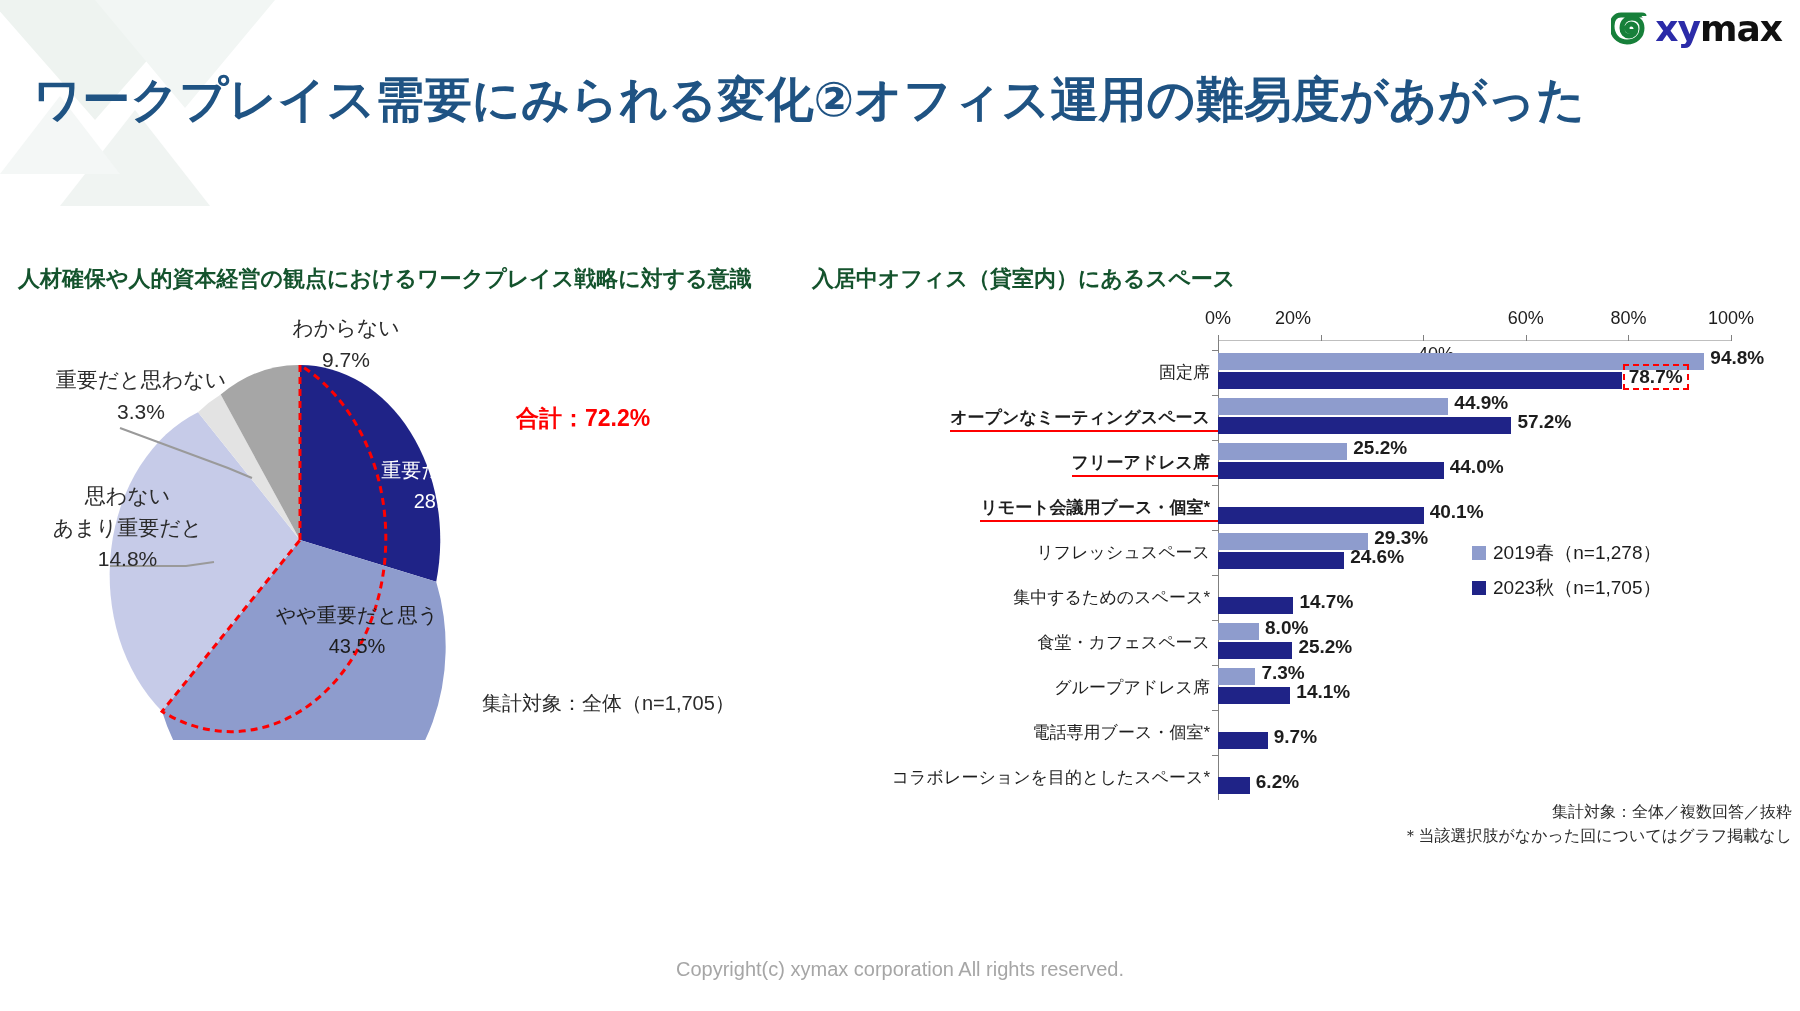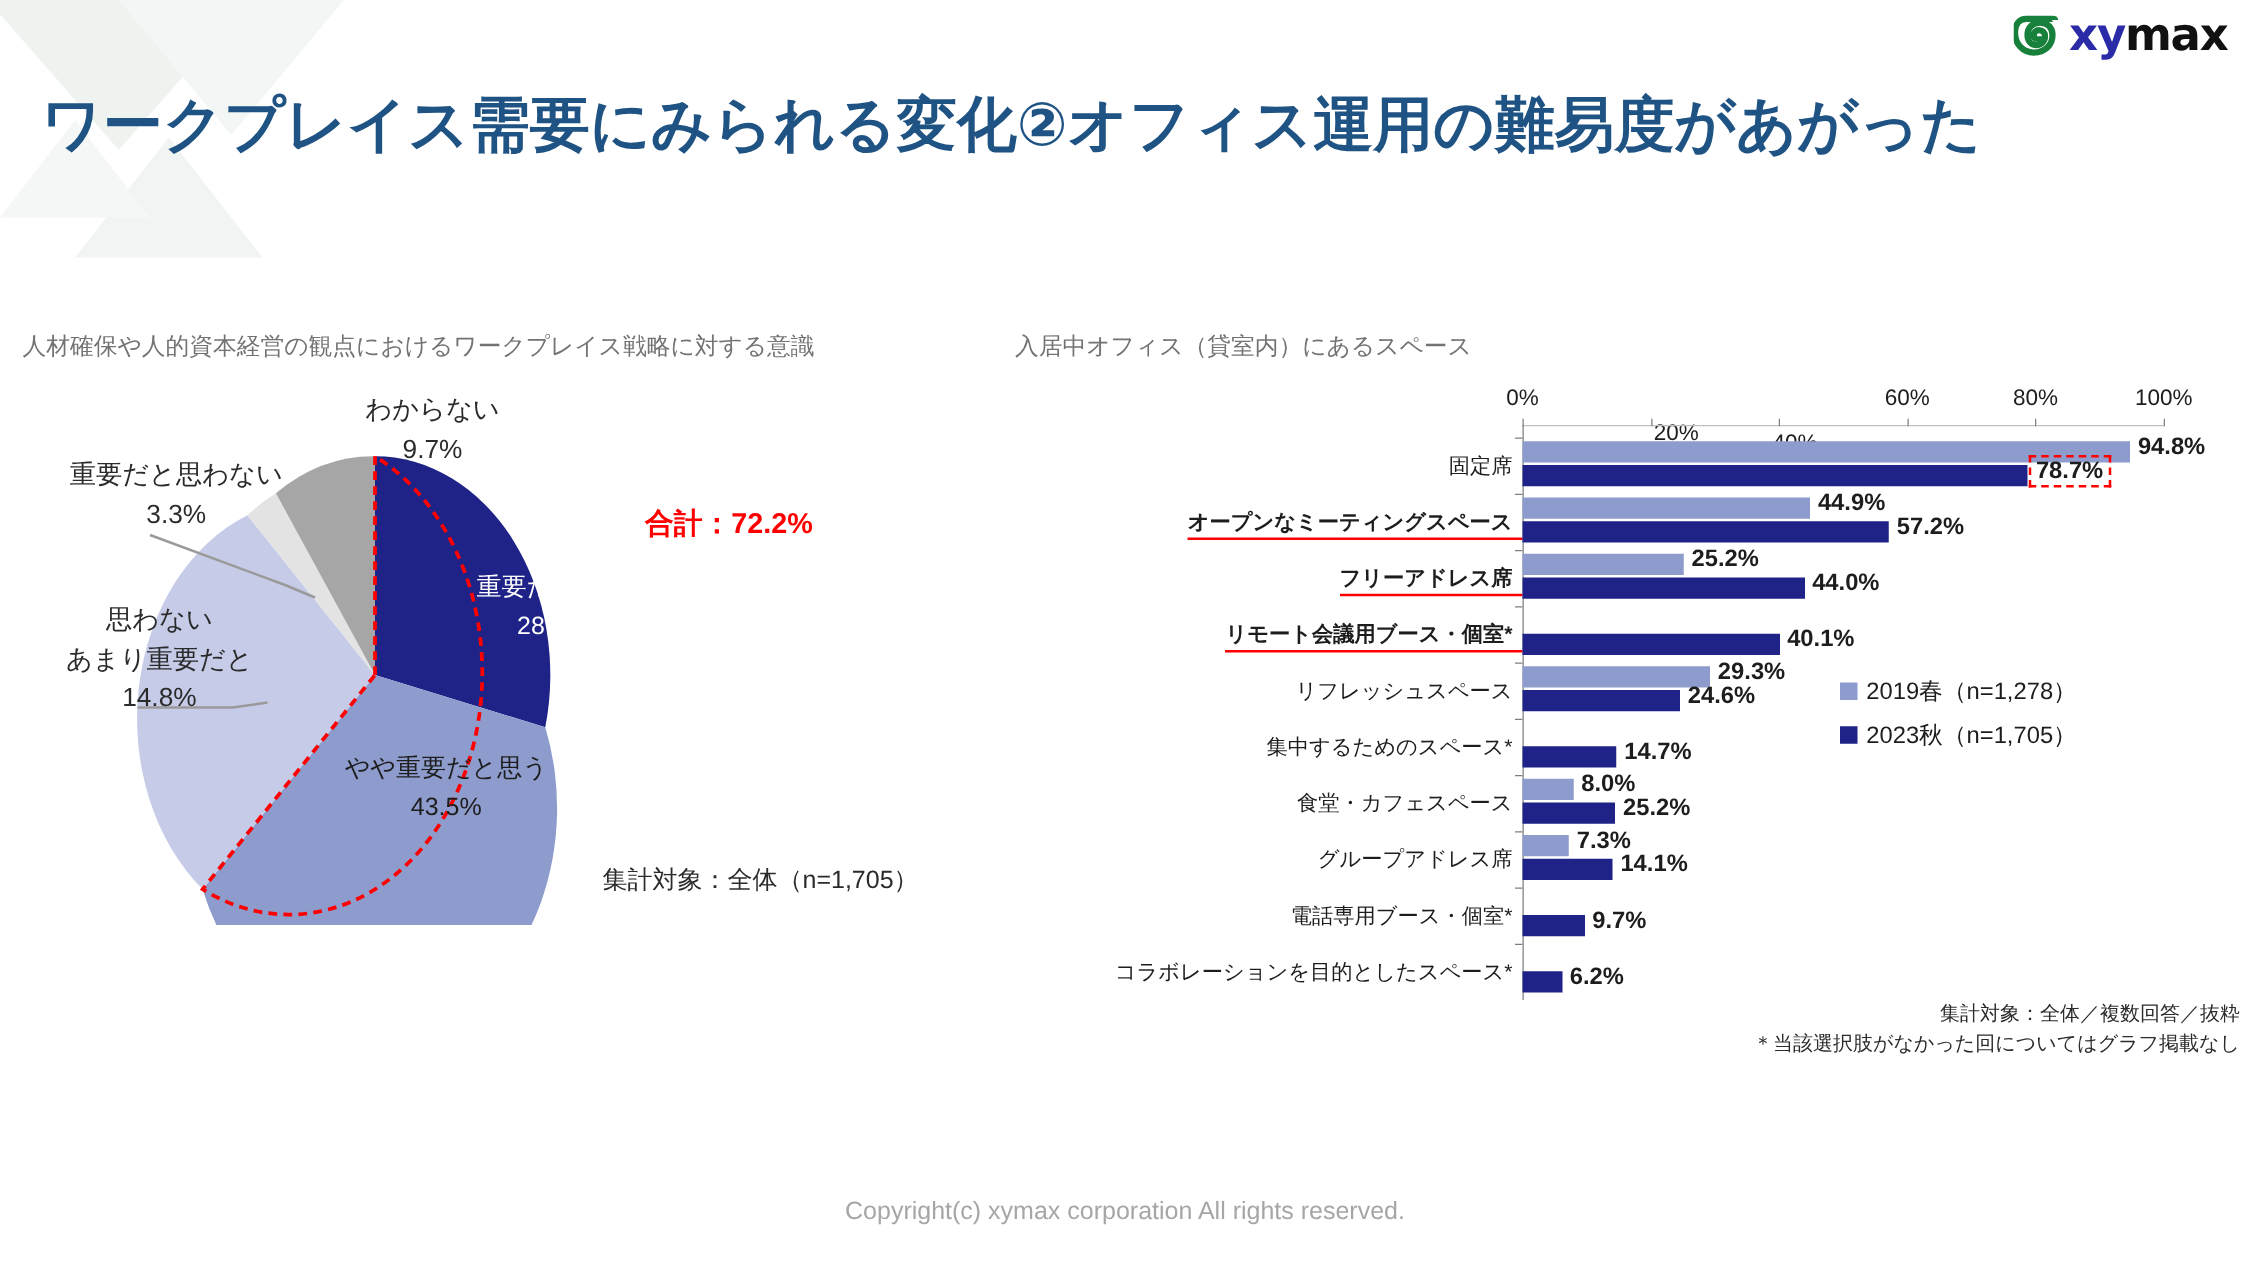--- a/index.html
+++ b/index.html
@@ -93,23 +93,23 @@
     top: 148px;
     font-size: 26px;
     font-weight: bold;
     color: #fe0000;
     line-height: 1.45;
   }
 
   
   .panel-head {
     position: absolute;
-    font-size: 19px;
-    font-weight: normal;
-    color: #737373;
+    font-size: 22px;
+    font-weight: bold;
+    color: #14532d;
     white-space: nowrap;
   }
   #head-left  { left: 18px;  top: 264px; }
   #head-right { left: 812px; top: 264px; }
 
   
   #pie-wrap {
     position: absolute;
     left: 0; top: 300px;
     width: 800px; height: 560px;
@@ -365,21 +365,21 @@
 
     <div id="total-badge">合計：72.2%</div>
     <div id="pie-note">集計対象：全体（n=1,705）</div>
   </div>
 
   <div class="panel-head" id="head-right">入居中オフィス（貸室内）にあるスペース</div>
 
   <div id="bar-wrap">
     <div id="bar-axis-labels">
         <div class="tickval" style="left: 406px;">0%</div>
-        <div class="tickval" style="left: 529px; margin-top: 28px;">20%</div>
+        <div class="tickval" style="left: 481px;">20%</div>
         <div class="tickval" style="left: 624px; margin-top: 36px;">40%</div>
         <div class="tickval" style="left: 713.8px;">60%</div>
         <div class="tickval" style="left: 816.4px;">80%</div>
         <div class="tickval" style="left: 919px;">100%</div>
       </div>
     <div id="bar-plot">
       <div class="axis-line"></div>
       <div class="axis-v" style="height: 460px;"></div>
     <div class="tickmark" style="left: 406px;"></div>
         <div class="tickmark" style="left: 508.6px;"></div>

